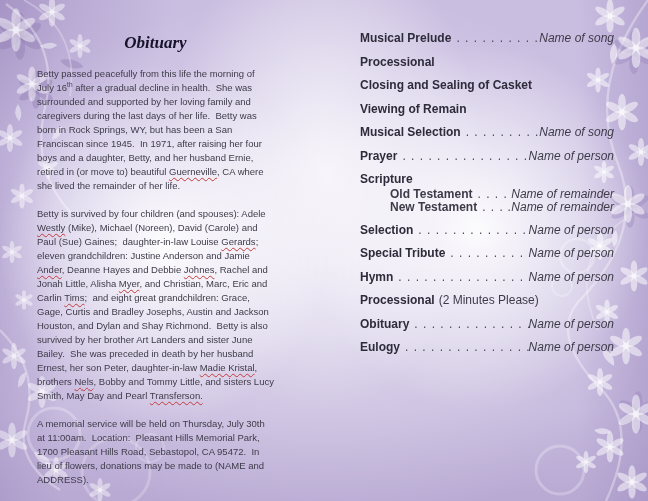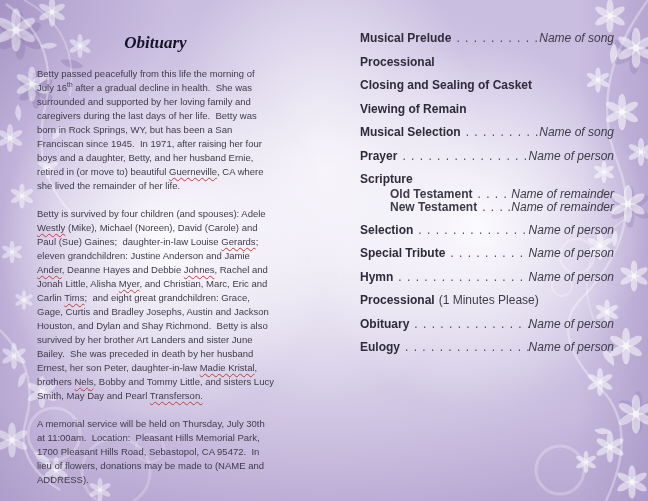--- a/index.html
+++ b/index.html
@@ -210,21 +210,21 @@
             <span class="leader">. . . . . . . . . . . . . . . . . . . . . . . . . . . . . . . . . . . . . . . . . . . . . . . . . . . . . . . .</span>
             <span class="value">Name of person</span>
           </div>
           <div class="row">
             <span class="lbl">Hymn</span>
             <span class="leader">. . . . . . . . . . . . . . . . . . . . . . . . . . . . . . . . . . . . . . . . . . . . . . . . . . . . . . . .</span>
             <span class="value">Name of person</span>
           </div>
           <div class="row">
             <span class="lbl">Processional</span>
-            <span class="suffix">(1 Minutes Please)</span>
+            <span class="suffix">(2 Minutes Please)</span>
           </div>
           <div class="row">
             <span class="lbl">Obituary</span>
             <span class="leader">. . . . . . . . . . . . . . . . . . . . . . . . . . . . . . . . . . . . . . . . . . . . . . . . . . . . . . . .</span>
             <span class="value">Name of person</span>
           </div>
           <div class="row">
             <span class="lbl">Eulogy</span>
             <span class="leader">. . . . . . . . . . . . . . . . . . . . . . . . . . . . . . . . . . . . . . . . . . . . . . . . . . . . . . . .</span>
             <span class="value">Name of person</span>

